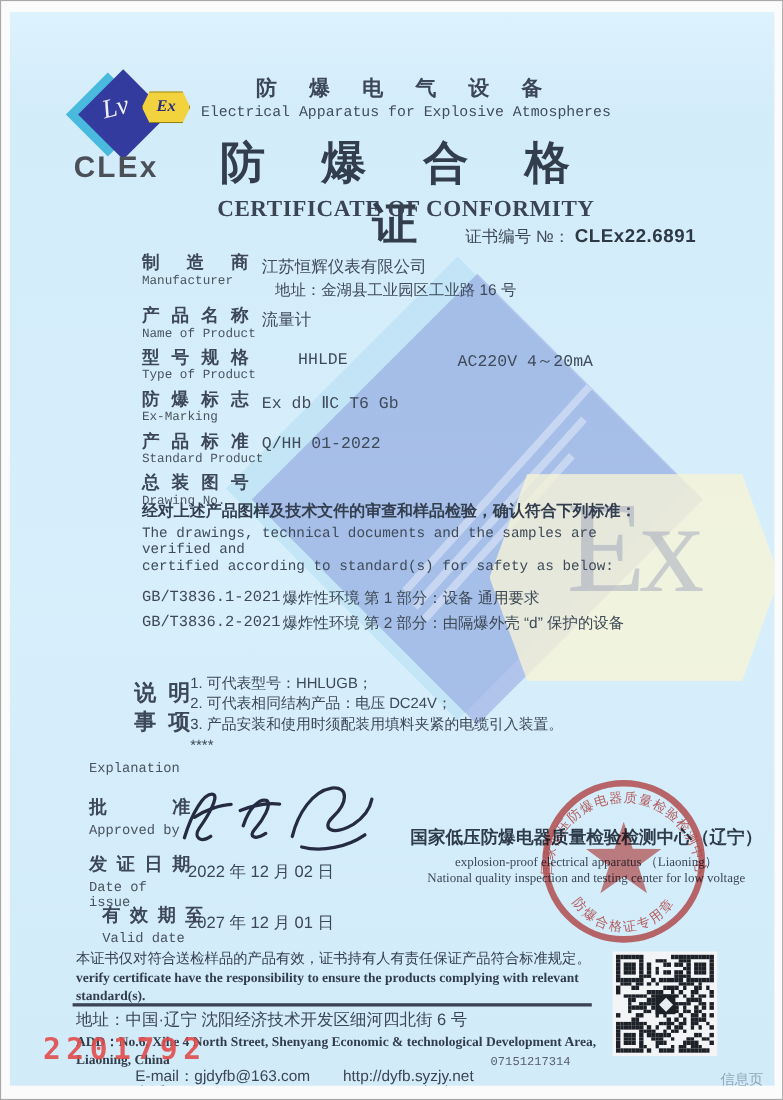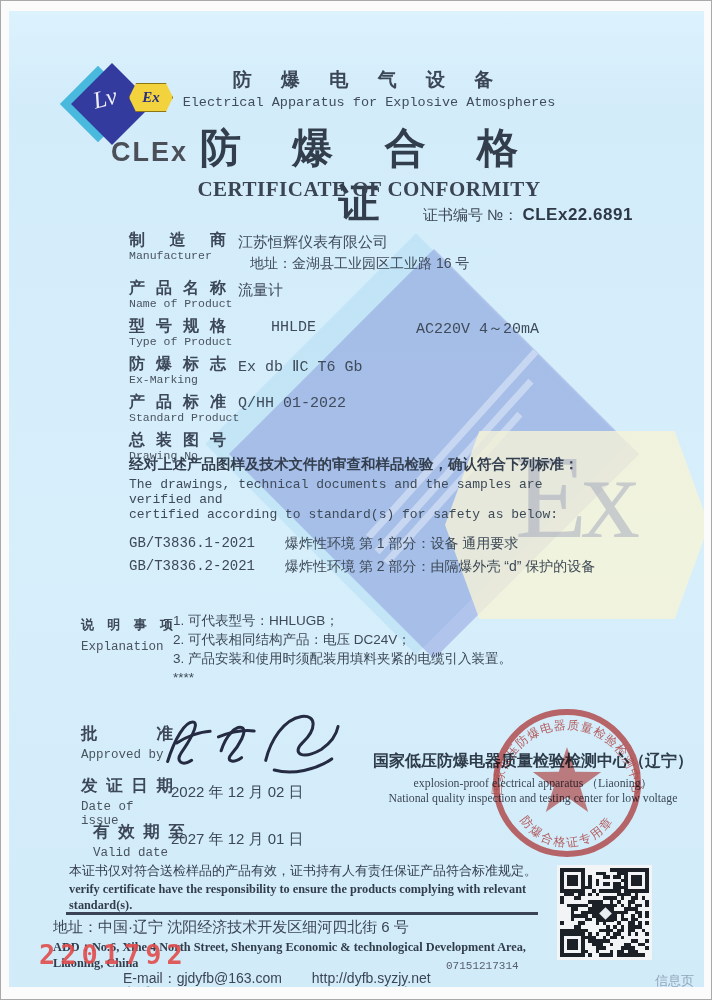--- a/index.html
+++ b/index.html
@@ -24,21 +24,21 @@
   
   .logo{position:absolute;left:56px;top:52px;width:120px;height:106px;z-index:2;}
   .lg-cy{position:absolute;left:6px;top:14px;width:54px;height:54px;background:#49b9de;transform:rotate(45deg);}
   .lg-nv{position:absolute;left:18px;top:12px;width:58px;height:58px;background:#343b9e;transform:rotate(45deg);}
   .lg-sc{position:absolute;left:28px;top:22px;color:rgba(255,255,255,.92);font-family:"Liberation Serif",serif;
          font-style:italic;font-size:24px;transform:rotate(-14deg);}
   .lg-hex{position:absolute;left:64px;top:20px;width:42px;height:27px;background:#f2d23d;border:1.5px solid #8a7714;
           clip-path:polygon(16% 0,84% 0,100% 50%,84% 100%,16% 100%,0 50%);
           display:flex;align-items:center;justify-content:center;}
   .lg-hex span{font-family:"Liberation Serif",serif;font-style:italic;font-weight:bold;font-size:15px;color:#2c2f7d;}
-  .lg-txt{position:absolute;left:2px;top:74px;font-size:27px;font-weight:bold;color:#4b4f58;letter-spacing:2px;margin-left:44px;}
+  .lg-txt{position:absolute;left:2px;top:74px;font-size:27px;font-weight:bold;color:#4b4f58;letter-spacing:2px;}
 
   .hd-c{left:150px;width:420px;text-align:center;z-index:2;}
   .t-cn{top:56px;font-size:19px;font-weight:bold;color:#3b4656;letter-spacing:12px;}
   .t-en{top:84px;font-size:13.5px;color:#414d5b;}
   .big-cn{top:110px;font-size:41px;font-weight:bold;color:#333e4d;letter-spacing:20px;}
   .big-en{top:166px;font-size:21px;font-weight:600;color:#3a4452;letter-spacing:.5px;}
   .certno{left:414px;top:194px;font-size:15px;color:#3d4855;z-index:2;}
   .certno b{font-size:17px;color:#2e3946;letter-spacing:.5px;}
 
   
@@ -52,28 +52,28 @@
   .fval{font-size:15px;color:#3f4b5a;padding-top:2px;}
   .fval .sub{display:block;font-size:14px;padding-left:12px;margin-top:3px;}
   .twoval{display:flex;margin-left:33px;}
   .twoval .v2{margin-left:100px;}
 
   
   .stmt{left:120px;top:444px;width:480px;z-index:2;}
   .stmt .cn{font-size:14.5px;font-weight:bold;color:#333e4e;margin-bottom:3px;}
   .stmt .en{font-size:13px;line-height:15px;color:#3e4a58;}
   .stds{left:120px;top:524px;width:520px;z-index:2;}
-  .std{display:flex;margin-bottom:5px;font-size:14px;color:#3d4956;gap:28px;}
+  .std{display:flex;margin-bottom:5px;font-size:14px;color:#3d4956;}
   .std .code{width:128px;flex:none;}
 
   
   .expl{left:72px;top:600px;width:560px;display:flex;z-index:2;}
   .expl .lab{width:92px;margin-right:0;flex:none;}
-  .expl .lab .zh{display:block;font-weight:bold;font-size:13px;color:#3c4757;text-align:justify;text-align-last:justify;margin-top:5px;}
-  .expl .lab .en{display:block;font-size:12.5px;color:#49545f;margin-top:6px;}
+  .expl .lab .zh{display:block;font-weight:bold;font-size:20px;color:#3c4757;text-align:justify;text-align-last:justify;margin-top:5px;margin-left:41px;}
+  .expl .lab .en{display:block;font-size:12.5px;color:#49545f;margin-top:22px;}
   .expl .items{margin-left:0;}
   .expl .items div{font-size:13.5px;line-height:19px;color:#3d4956;}
 
   
   .aplab{left:72px;top:712px;width:92px;z-index:2;}
   .aplab .zh,.dlab .zh{display:block;font-weight:bold;font-size:16.5px;color:#3c4757;text-align:justify;text-align-last:justify;}
   .aplab .en,.dlab .en{display:block;font-size:12.5px;color:#49545f;margin-top:3px;
         font-family:"Liberation Mono","DejaVu Sans Mono",monospace;}
   .sig{left:150px;top:694px;z-index:2;}
   .dlab{width:92px;z-index:2;}
@@ -87,21 +87,21 @@
   .auth{left:352px;top:740px;width:344px;text-align:center;z-index:2;}
   .auth .cn{font-size:16px;font-weight:bold;color:#2e3b49;margin-bottom:4px;}
   .auth .en{font-size:11.8px;line-height:14.5px;color:#3c4856;}
   .stamp{left:472px;top:690px;z-index:3;mix-blend-mode:multiply;opacity:.88;}
 
   
   .disc{left:60px;top:851px;width:478px;z-index:2;}
   .disc .cn{font-size:13px;color:#333e4e;margin-bottom:2px;}
   .disc .en{font-size:12.3px;line-height:15.5px;font-weight:600;color:#323d4b;}
   .rule{left:57px;top:901px;width:472px;height:3px;background:#3b4356;z-index:2;}
-  .addr{left:44px;top:907px;width:480px;z-index:2;}
+  .addr{left:60px;top:907px;width:480px;z-index:2;}
   .addr .cn{font-size:15px;color:#3a4555;margin-bottom:2px;}
   .addr .en{font-size:12.3px;font-weight:600;color:#323d4b;}
   .tel{left:114px;top:974px;font-size:14px;color:#3a4555;z-index:2;}
   .tel .gap{display:inline-block;width:28px;}
   .email{left:114px;top:959px;font-size:14px;color:#3a4555;z-index:2;}
   .email .gap{display:inline-block;width:26px;}
   .smallcode{left:437px;top:949px;font-size:11px;color:#57606c;z-index:2;}
   .serial{left:30px;top:928px;font-size:27px;font-weight:bold;color:#e14c4c;letter-spacing:5px;z-index:4;
           font-family:"DejaVu Sans Mono","Liberation Mono",monospace;opacity:.9;}
   .pagelab{left:646px;top:961px;font-size:13px;color:#90a7ba;z-index:2;}

